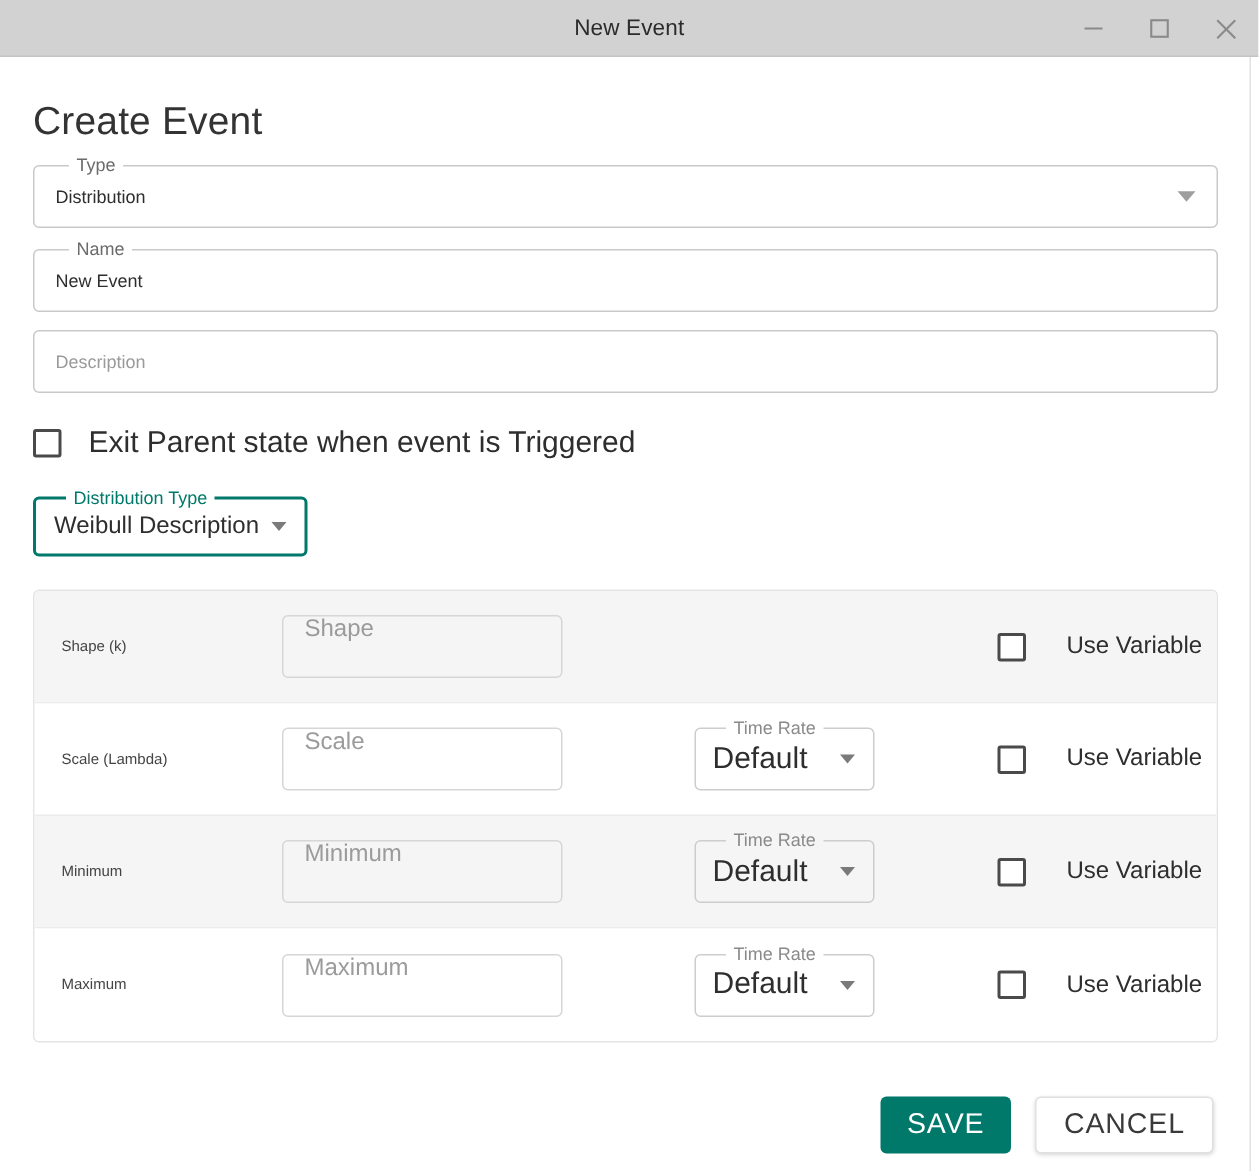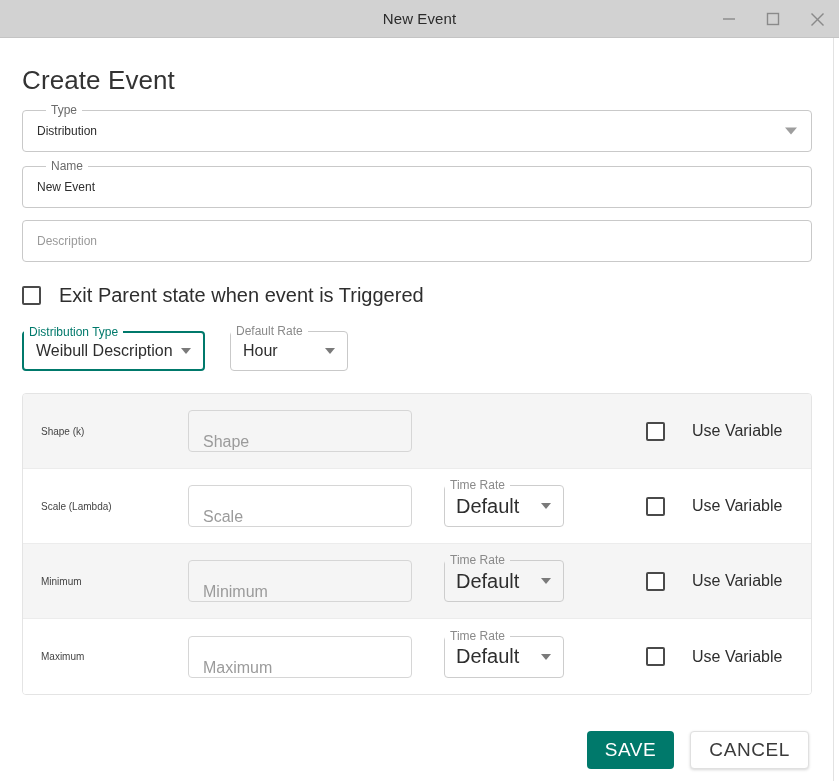--- a/index.html
+++ b/index.html
@@ -137,21 +137,21 @@
     background: #fff;
     display: flex;
     align-items: center;
   }
   .sel.focused {
     border: 2px solid #00796b;
   }
   .sel.focused .sel-label { color: #00796b; }
   .sel-label {
     position: absolute;
-    top: -8px; left: 0;
+    top: -8px; left: 20px;
     background: #ffffff;
     padding: 0 5px;
     font-size: 12px;
     color: #8a8a8a;
     line-height: 14px;
     white-space: nowrap;
   }
   .sel-value {
     font-size: 16px;
     color: #2e2e2e;
@@ -192,37 +192,37 @@
   .param-row.alt .sel-label { background: #f5f5f5; }
 
   .param-name {
     width: 147px;
     font-size: 10px;
     color: #444444;
     flex: 0 0 auto;
   }
   .param-input {
     position: relative;
-    width: 224px;
+    width: 187px;
     height: 42px;
     border: 1px solid #d6d6d6;
     border-radius: 4px;
     background: transparent;
     display: flex;
-    align-items: flex-end;
+    align-items: flex-start;
     flex: 0 0 auto;
   }
   .param-input .ph {
     font-size: 16px;
     color: #9b9b9b;
     padding-left: 14px;
   }
   .rate-slot {
     width: 144px;
-    margin-left: 32px;
+    margin-left: 88px;
     flex: 0 0 auto;
   }
   .rate-sel {
     position: relative;
     width: 120px;
     height: 42px;
     border: 1px solid #cdcdcd;
     border-radius: 4px;
     display: flex;
     align-items: center;
@@ -335,25 +335,20 @@
     <span class="cbox"></span>
     <span class="checkrow-label">Exit Parent state when event is Triggered</span>
   </div>
 
   <div class="dist-row">
     <div class="sel sel-dist focused">
       <span class="sel-label">Distribution Type</span>
       <span class="sel-value">Weibull Description</span>
       <span class="sel-caret"></span>
     </div>
-    <div class="sel sel-rate">
-      <span class="sel-label">Default Rate</span>
-      <span class="sel-value">Hour</span>
-      <span class="sel-caret"></span>
-    </div>
   </div>
 
   <div class="param-panel">
 
     <div class="param-row alt">
       <span class="param-name">Shape (k)</span>
       <div class="param-input">
         <span class="ph">Shape</span>
       </div>
       <div class="rate-slot"></div>

